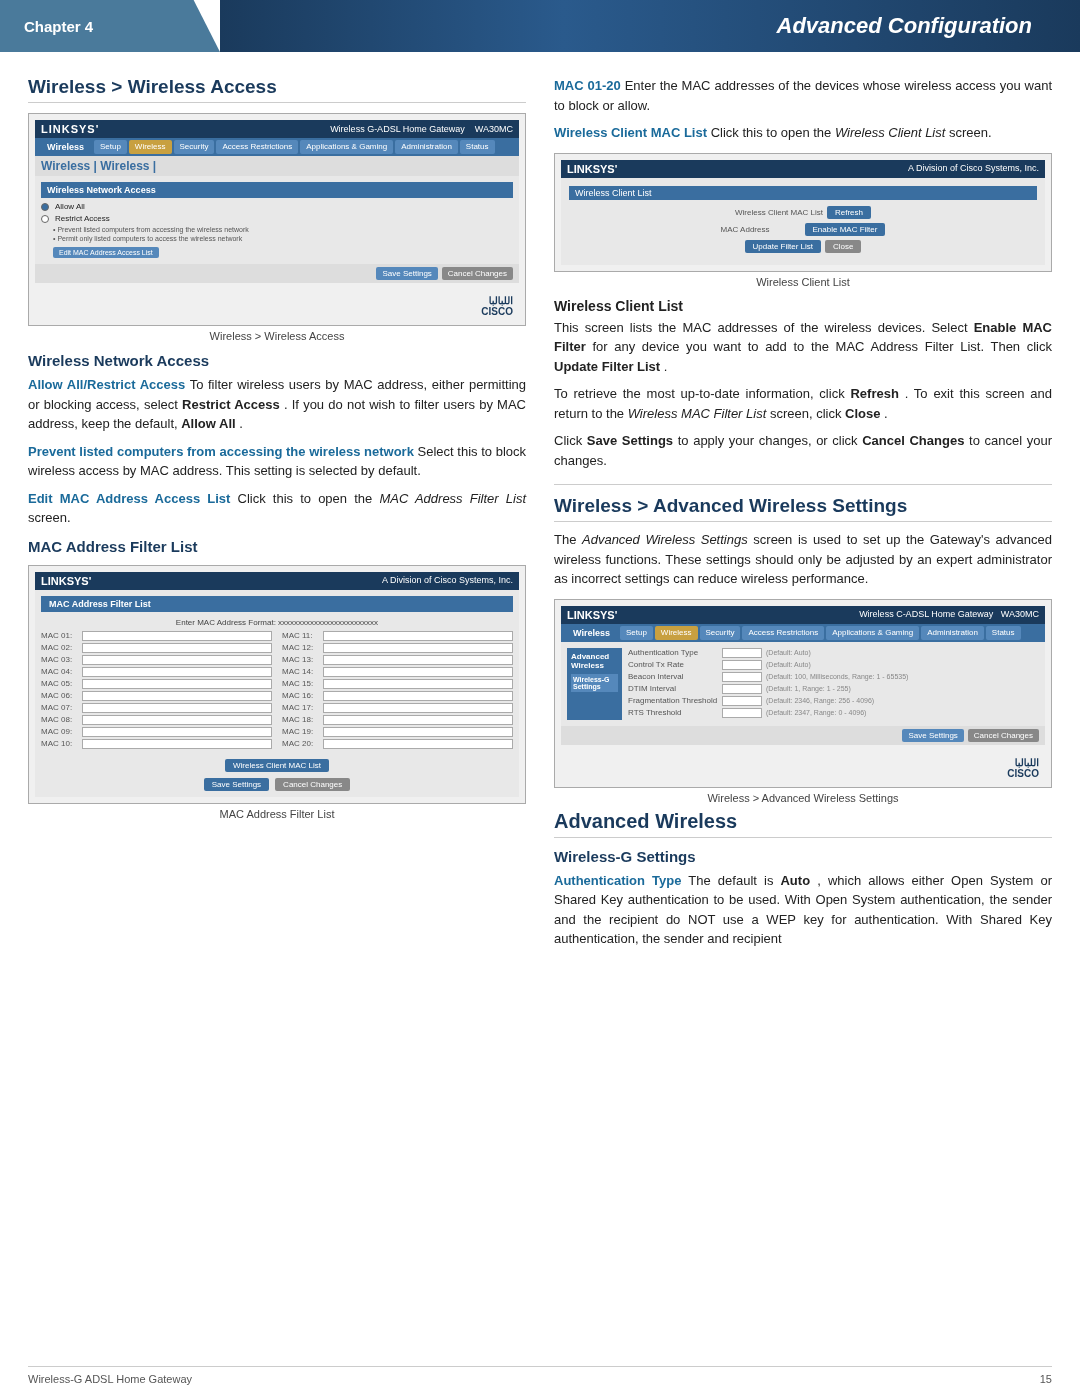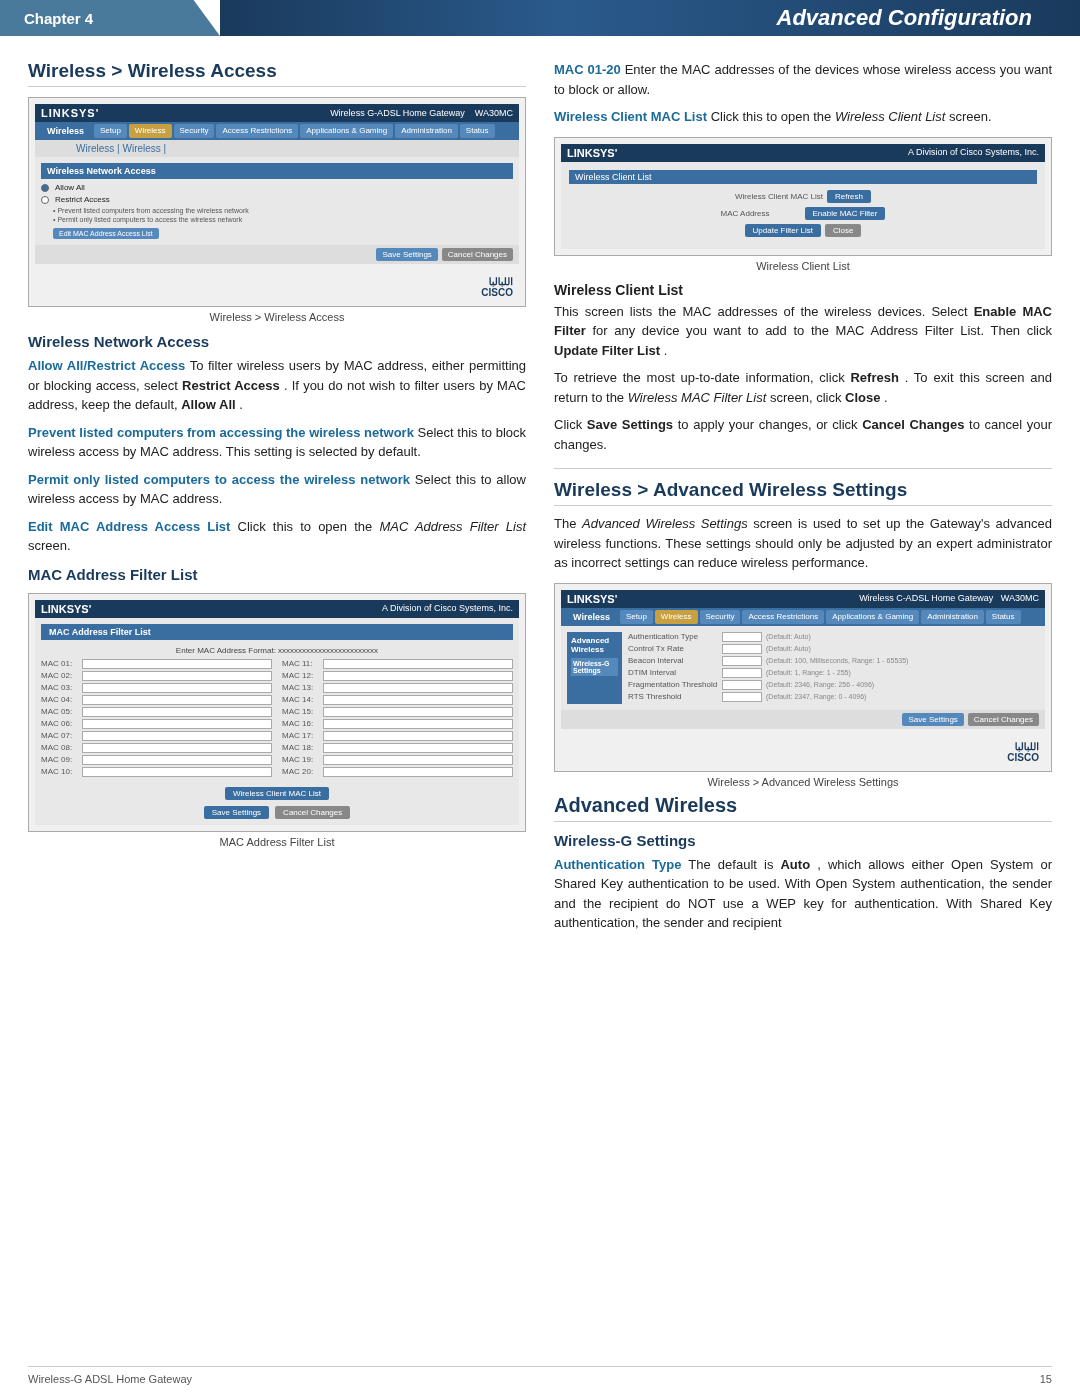--- a/index.html
+++ b/index.html
@@ -10,21 +10,21 @@
       font-size: 14px;
       color: #222;
       background: #fff;
       position: relative;
     }
 
     
     .page-header {
       display: flex;
       align-items: stretch;
-      height: 36px;
+      height: 52px;
       background: #fff;
     }
     .chapter-label {
       background: #4a7a9b;
       color: #fff;
       font-size: 15px;
       font-weight: bold;
       padding: 0 24px;
       display: flex;
       align-items: center;
@@ -424,21 +424,21 @@
         <span style="color:#fff;font-size:9px;font-weight:bold;padding:2px 8px;">Wireless</span>
         <div class="rs-nav-item">Setup</div>
         <div class="rs-nav-item active">Wireless</div>
         <div class="rs-nav-item">Security</div>
         <div class="rs-nav-item">Access Restrictions</div>
         <div class="rs-nav-item">Applications &amp; Gaming</div>
         <div class="rs-nav-item">Administration</div>
         <div class="rs-nav-item">Status</div>
       </div>
       <div style="display:flex;gap:4px;background:#ddd;padding:3px 6px;">
-        <span style="font-size:10px;color:#3a6ea0;font-weight:normal;margin-left:35px;">Wireless | Wireless | &nbsp; &nbsp;</span>
+        <span style="font-size:12px;color:#3a6ea0;font-weight:bold;">Wireless | Wireless | &nbsp; &nbsp;</span>
       </div>
       <div class="rs-body">
         <div class="rs-sidebar-title">Wireless Network Access</div>
         <div class="rs-row">
           <span class="rs-radio checked"></span>
           <span style="font-size:8px;">Allow All</span>
         </div>
         <div class="rs-row">
           <span class="rs-radio"></span>
           <span style="font-size:8px;">Restrict Access</span>
@@ -466,24 +466,20 @@
       <span>. If you do not wish to filter users by MAC address, keep the default, </span>
       <span class="bold">Allow All</span>
       <span>.</span>
     </p>
 
     <p>
       <span class="highlight-blue">Prevent listed computers from accessing the wireless network</span>
       <span> Select this to block wireless access by MAC address. This setting is selected by default.</span>
     </p>
 
-    <p>
-      <span class="highlight-blue">Permit only listed computers to access the wireless network</span>
-      <span> Select this to allow wireless access by MAC address.</span>
-    </p>
 
     <p>
       <span class="highlight-blue">Edit MAC Address Access List</span>
       <span> Click this to open the </span>
       <span class="italic">MAC Address Filter List</span>
       <span> screen.</span>
     </p>
 
     <h3 class="sub-section-title">MAC Address Filter List</h3>
 

